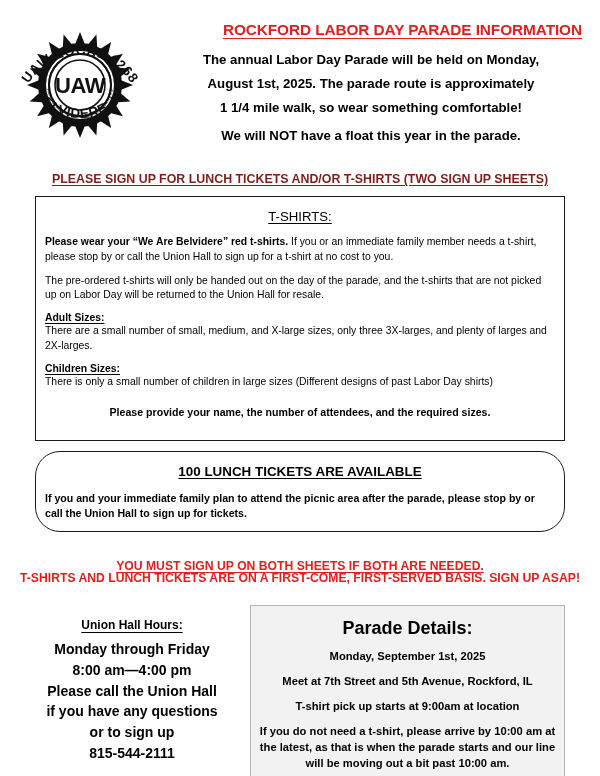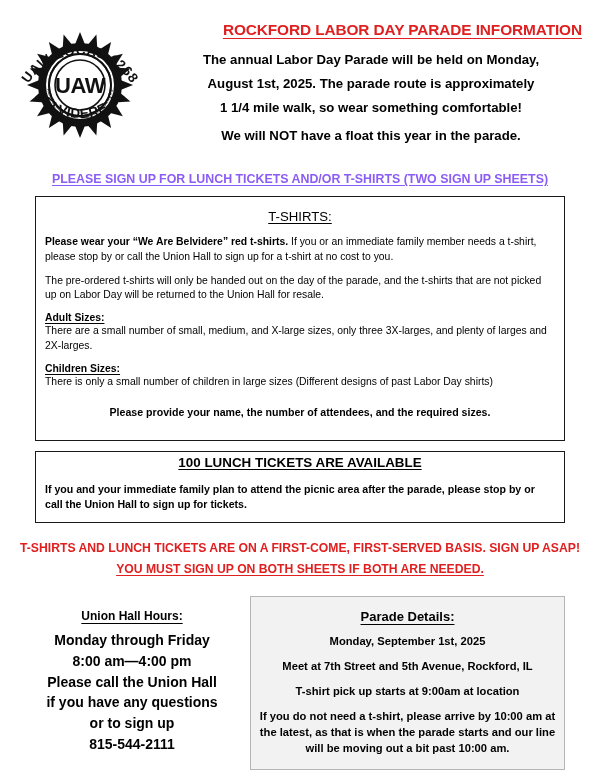--- a/index.html
+++ b/index.html
@@ -52,21 +52,21 @@
   .intro-line {
     font-size: 13.2px;
     font-weight: bold;
     line-height: 1.0;
     margin: 0 0 11px 0;
   }
   .intro-line.last { margin-top: 14px; margin-bottom: 4px; }
 
   
   .red-banner {
-    color: #8b5cf6;
+    color: #7f1d1d;
     font-weight: bold;
     font-size: 12.4px;
     text-align: center;
     text-decoration: underline;
     text-underline-offset: 2px;
     margin: 16px 0 10px 0;
     white-space: nowrap;
   }
 
   
@@ -101,21 +101,21 @@
   .center-bold {
     text-align: center;
     font-weight: bold;
     font-size: 10.6px;
     margin: 0;
     line-height: 1.45;
   }
   .spacer-6 { height: 7px; }
   .spacer-9 { height: 10px; }
 
-  .lunch-box { margin-top: 10px; padding: 1px 9px 10px 9px; }
+  .lunch-box { margin-top: 10px; padding: 10px 9px 10px 9px; border-radius: 25px; }
   .lunch-title {
     text-align: center;
     font-weight: bold;
     font-size: 13.4px;
     text-decoration: underline;
     text-underline-offset: 2px;
     margin: 2px 0 12px 0;
   }
   .lunch-body {
     font-size: 10.6px;
@@ -171,22 +171,21 @@
     flex: 1 1 auto;
     margin-left: 14px;
     background: #F2F2F2;
     border: 1px solid #b5b5b5;
     box-sizing: border-box;
     padding: 10px 8px 12px 8px;
     text-align: center;
   }
   .parade-title {
     font-weight: bold;
-    font-size: 13px;
-    text-decoration: underline;
+    font-size: 18px;
     text-underline-offset: 2.5px;
     margin: 2px 0 10px 0;
   }
   .parade-line {
     font-weight: bold;
     font-size: 11.2px;
     line-height: 1.25;
     margin: 0 0 11px 0;
   }
   .parade-para {
@@ -290,22 +289,22 @@
   <p class="center-bold">Please provide your name, the number of attendees, and the required sizes.</p>
   <div class="spacer-9"></div>
 </div>
 
 <div class="box lunch-box">
   <div class="lunch-title">100 LUNCH TICKETS ARE AVAILABLE</div>
   <p class="lunch-body">If you and your immediate family plan to attend the picnic area after the parade, please stop by or call the Union Hall to sign up for tickets.</p>
 </div>
 
 <div class="final-red">
+  <div><span class="ul">YOU MUST SIGN UP ON BOTH SHEETS IF BOTH ARE NEEDED.</span></div>
   <div>T-SHIRTS AND LUNCH TICKETS ARE ON A FIRST-COME, FIRST-SERVED BASIS. SIGN UP ASAP!</div>
-  <div><span class="ul">YOU MUST SIGN UP ON BOTH SHEETS IF BOTH ARE NEEDED.</span></div>
 </div>
 
 <div class="bottom">
 
   <div class="hall-col">
     <div class="hall-title">Union Hall Hours:</div>
     <div class="hall-line">Monday through Friday</div>
     <div class="hall-line">8:00 am—4:00 pm</div>
     <div class="hall-line">Please call the Union Hall</div>
     <div class="hall-line">if you have any questions</div>

